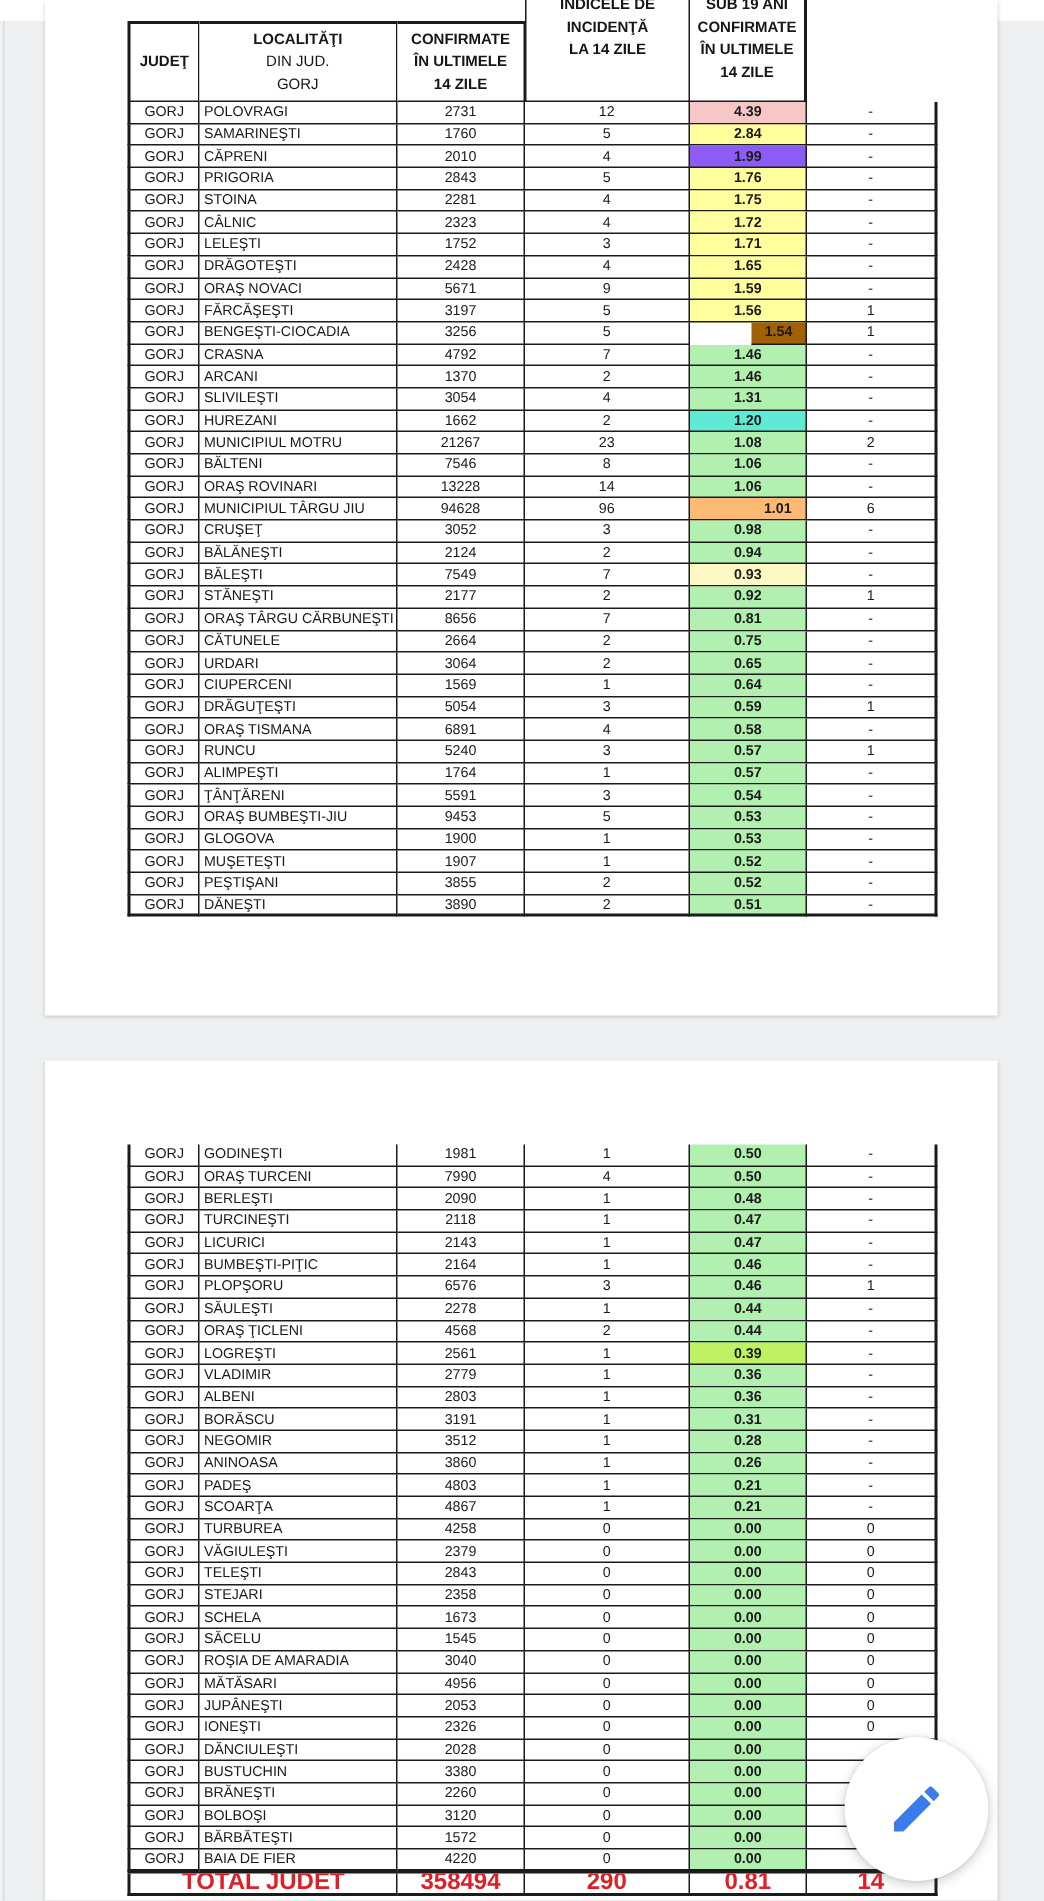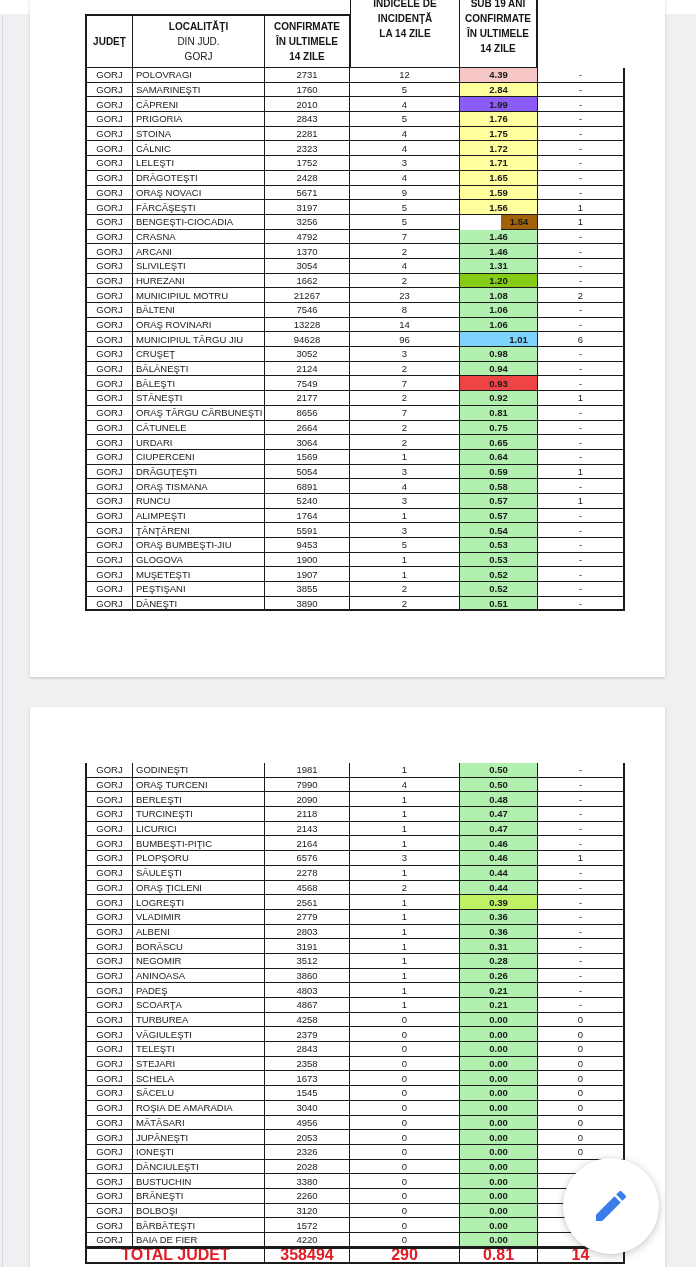--- a/index.html
+++ b/index.html
@@ -194,21 +194,21 @@
           <div class="cell c-pop">3054</div>
           <div class="cell c-conf">4</div>
           <div class="cell c-inc" style="background: rgb(178, 240, 176);">1.31</div>
           <div class="cell c-u19">-</div>
         </div>
         <div class="trow">
           <div class="cell c-jud">GORJ</div>
           <div class="cell c-loc">HUREZANI</div>
           <div class="cell c-pop">1662</div>
           <div class="cell c-conf">2</div>
-          <div class="cell c-inc" style="background: #84cc16;">1.20</div>
+          <div class="cell c-inc" style="background: #5eead4;">1.20</div>
           <div class="cell c-u19">-</div>
         </div>
         <div class="trow">
           <div class="cell c-jud">GORJ</div>
           <div class="cell c-loc">MUNICIPIUL MOTRU</div>
           <div class="cell c-pop">21267</div>
           <div class="cell c-conf">23</div>
           <div class="cell c-inc" style="background: rgb(178, 240, 176);">1.08</div>
           <div class="cell c-u19">2</div>
         </div>
@@ -226,21 +226,21 @@
           <div class="cell c-pop">13228</div>
           <div class="cell c-conf">14</div>
           <div class="cell c-inc" style="background: rgb(178, 240, 176);">1.06</div>
           <div class="cell c-u19">-</div>
         </div>
         <div class="trow">
           <div class="cell c-jud">GORJ</div>
           <div class="cell c-loc">MUNICIPIUL TÂRGU JIU</div>
           <div class="cell c-pop">94628</div>
           <div class="cell c-conf">96</div>
-          <div class="cell c-inc" style="background: #7dd3fc; padding-left: 40px;">1.01</div>
+          <div class="cell c-inc" style="background: #fdba74; padding-left: 40px;">1.01</div>
           <div class="cell c-u19">6</div>
         </div>
         <div class="trow">
           <div class="cell c-jud">GORJ</div>
           <div class="cell c-loc">CRUŞEŢ</div>
           <div class="cell c-pop">3052</div>
           <div class="cell c-conf">3</div>
           <div class="cell c-inc" style="background: rgb(178, 240, 176);">0.98</div>
           <div class="cell c-u19">-</div>
         </div>
@@ -250,21 +250,21 @@
           <div class="cell c-pop">2124</div>
           <div class="cell c-conf">2</div>
           <div class="cell c-inc" style="background: rgb(178, 240, 176);">0.94</div>
           <div class="cell c-u19">-</div>
         </div>
         <div class="trow">
           <div class="cell c-jud">GORJ</div>
           <div class="cell c-loc">BĂLEŞTI</div>
           <div class="cell c-pop">7549</div>
           <div class="cell c-conf">7</div>
-          <div class="cell c-inc" style="background: #ef4444;">0.93</div>
+          <div class="cell c-inc" style="background: #fef9c3;">0.93</div>
           <div class="cell c-u19">-</div>
         </div>
         <div class="trow">
           <div class="cell c-jud">GORJ</div>
           <div class="cell c-loc">STĂNEŞTI</div>
           <div class="cell c-pop">2177</div>
           <div class="cell c-conf">2</div>
           <div class="cell c-inc" style="background: rgb(178, 240, 176);">0.92</div>
           <div class="cell c-u19">1</div>
         </div>

